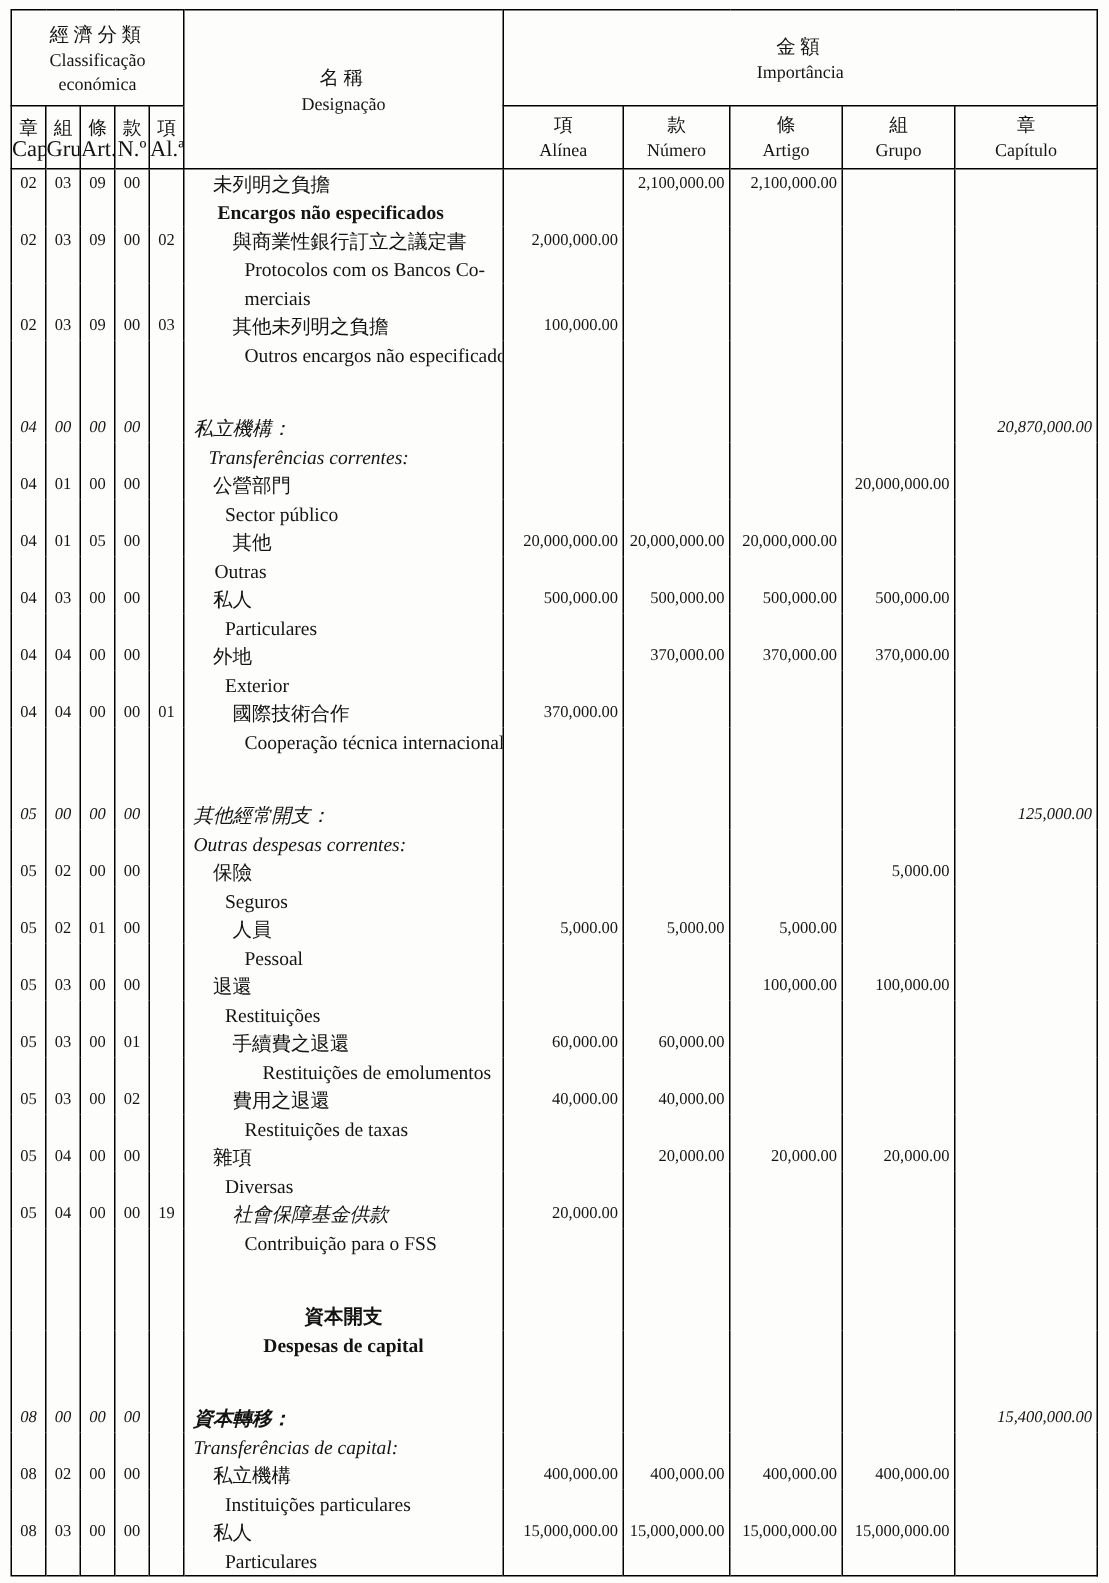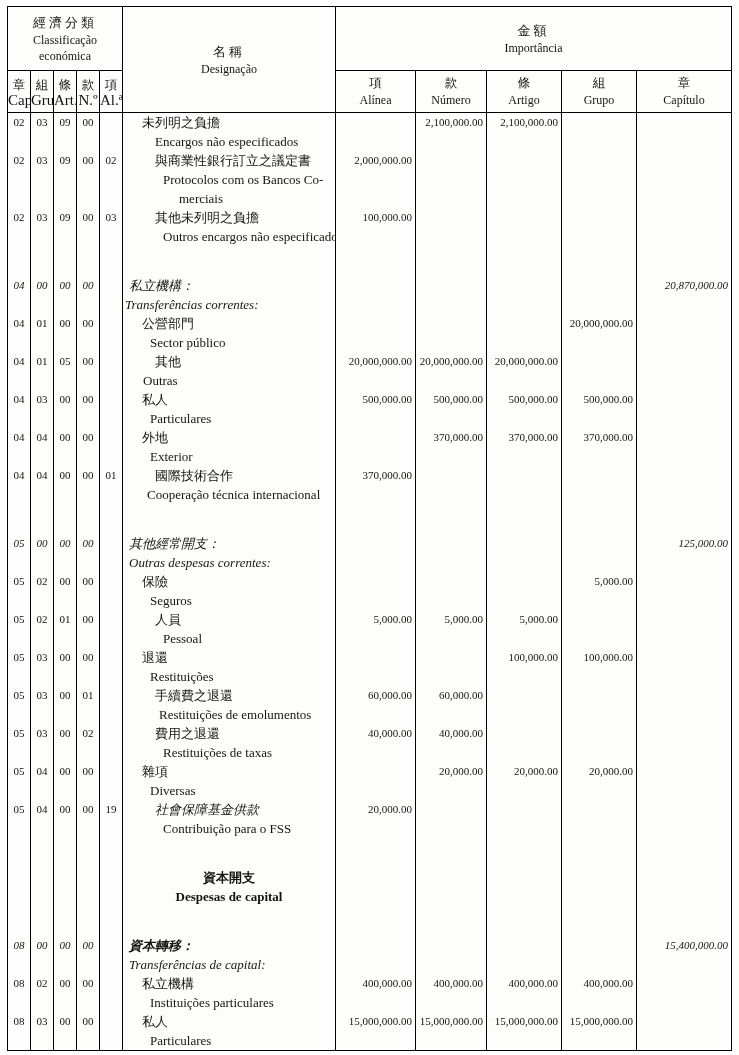--- a/index.html
+++ b/index.html
@@ -136,21 +136,21 @@
           <td class="amt">2,100,000.00</td>
           <td class="amt"></td>
           <td class="amt"></td>
         </tr>
         <tr>
           <td class="code"></td>
           <td class="code"></td>
           <td class="code"></td>
           <td class="code"></td>
           <td class="code"></td>
-          <td class="name" style="padding-left: 32px;">Encargos não especificados</td>
+          <td class="name" style="padding-left: 22px; font-weight: bold;">Encargos não especificados</td>
           <td class="amt"></td>
           <td class="amt"></td>
           <td class="amt"></td>
           <td class="amt"></td>
           <td class="amt"></td>
         </tr>
         <tr>
           <td class="code">02</td>
           <td class="code">03</td>
           <td class="code">09</td>
@@ -175,21 +175,21 @@
           <td class="amt"></td>
           <td class="amt"></td>
           <td class="amt"></td>
         </tr>
         <tr>
           <td class="code"></td>
           <td class="code"></td>
           <td class="code"></td>
           <td class="code"></td>
           <td class="code"></td>
-          <td class="name" style="padding-left: 56px; font-family: Liberation Serif, serif;">merciais</td>
+          <td class="name" style="padding-left: 40px; font-family: Liberation Serif, serif;">merciais</td>
           <td class="amt"></td>
           <td class="amt"></td>
           <td class="amt"></td>
           <td class="amt"></td>
           <td class="amt"></td>
         </tr>
         <tr>
           <td class="code">02</td>
           <td class="code">03</td>
           <td class="code">09</td>
@@ -240,21 +240,21 @@
           <td class="amt"></td>
           <td class="amt"></td>
           <td class="amt">20,870,000.00</td>
         </tr>
         <tr class="it">
           <td class="code"></td>
           <td class="code"></td>
           <td class="code"></td>
           <td class="code"></td>
           <td class="code"></td>
-          <td class="name" style="padding-left: 2px;">Transferências correntes:</td>
+          <td class="name" style="padding-left: 16px;">Transferências correntes:</td>
           <td class="amt"></td>
           <td class="amt"></td>
           <td class="amt"></td>
           <td class="amt"></td>
           <td class="amt"></td>
         </tr>
         <tr>
           <td class="code">04</td>
           <td class="code">01</td>
           <td class="code">00</td>
@@ -370,21 +370,21 @@
           <td class="amt"></td>
           <td class="amt"></td>
           <td class="amt"></td>
         </tr>
         <tr>
           <td class="code"></td>
           <td class="code"></td>
           <td class="code"></td>
           <td class="code"></td>
           <td class="code"></td>
-          <td class="name" style="padding-left: 24px;">Cooperação técnica internacional</td>
+          <td class="name" style="padding-left: 40px;">Cooperação técnica internacional</td>
           <td class="amt"></td>
           <td class="amt"></td>
           <td class="amt"></td>
           <td class="amt"></td>
           <td class="amt"></td>
         </tr>
         <tr class="spacer">
           <td class="code"></td>
           <td class="code"></td>
           <td class="code"></td>
@@ -513,21 +513,21 @@
           <td class="amt"></td>
           <td class="amt"></td>
           <td class="amt"></td>
         </tr>
         <tr>
           <td class="code"></td>
           <td class="code"></td>
           <td class="code"></td>
           <td class="code"></td>
           <td class="code"></td>
-          <td class="name" style="padding-left: 36px;">Restituições de emolumentos</td>
+          <td class="name" style="padding-left: 52px;">Restituições de emolumentos</td>
           <td class="amt"></td>
           <td class="amt"></td>
           <td class="amt"></td>
           <td class="amt"></td>
           <td class="amt"></td>
         </tr>
         <tr>
           <td class="code">05</td>
           <td class="code">03</td>
           <td class="code">00</td>

